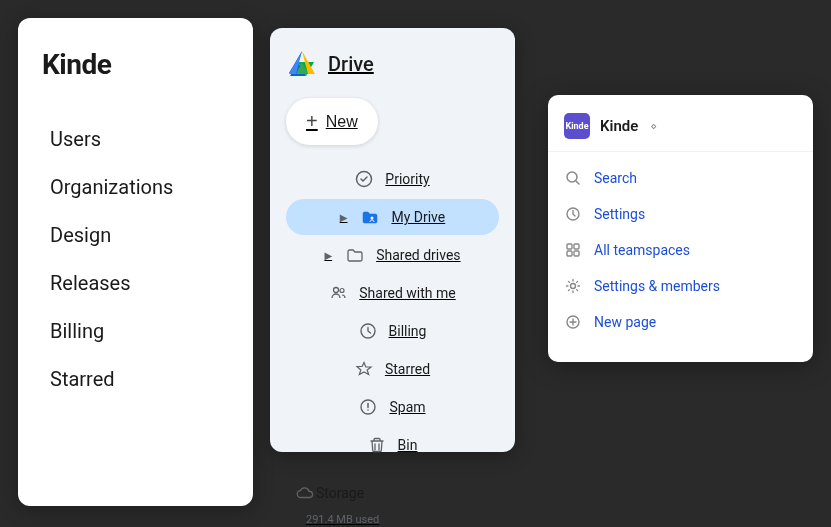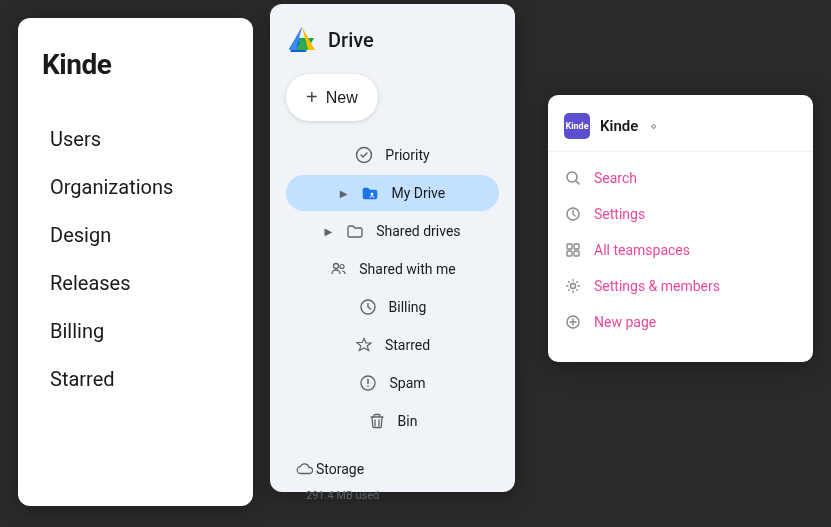--- a/index.html
+++ b/index.html
@@ -58,27 +58,28 @@
       color: #1a1a1a;
       padding: 10px 8px;
       border-radius: 6px;
       cursor: pointer;
     }
 
     
     .drive-panel {
       position: absolute;
       left: 270px;
-      top: 4px;
+      top: 28px;
       width: 245px;
-      height: 488px;
+      height: 424px;
       background: #f0f4f9;
       border-radius: 12px;
       padding: 20px 16px;
       box-shadow: 0 4px 20px rgba(0,0,0,0.3);
+      text-decoration: underline;
     }
 
     .drive-header {
       display: flex;
       align-items: center;
       gap: 10px;
       margin-bottom: 18px;
     }
 
     .drive-logo-icon {
@@ -239,21 +240,21 @@
       list-style: none;
       padding: 8px 0;
     }
 
     .workspace-menu-item {
       display: flex;
       align-items: center;
       gap: 12px;
       padding: 9px 16px;
       font-size: 14px;
-      color: #ec4899;
+      color: #1d4ed8;
       cursor: pointer;
     }
 
     .workspace-menu-icon {
       width: 18px;
       height: 18px;
       display: flex;
       align-items: center;
       justify-content: center;
       color: #888;

